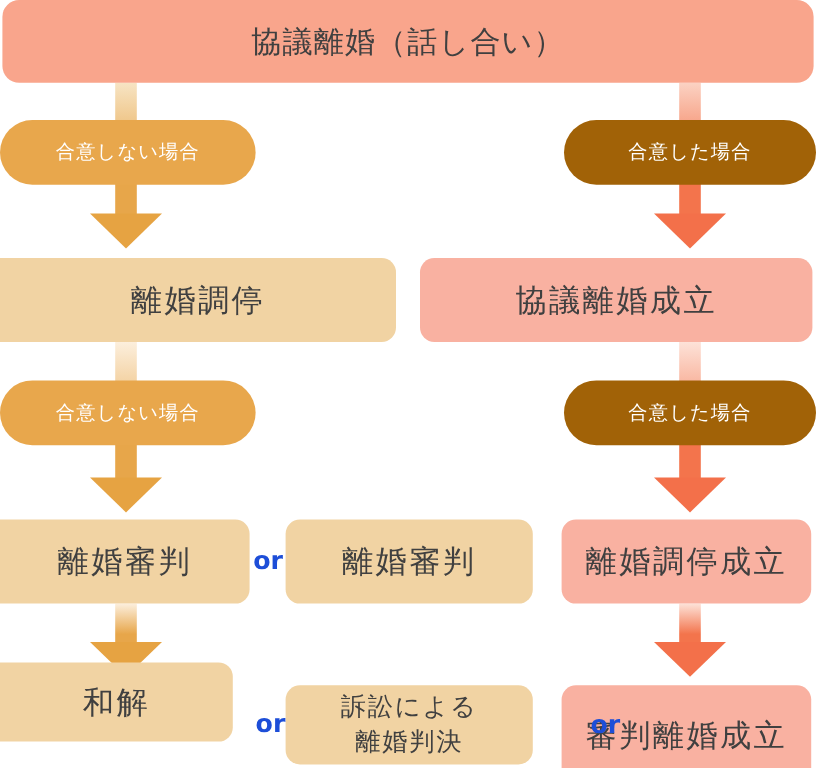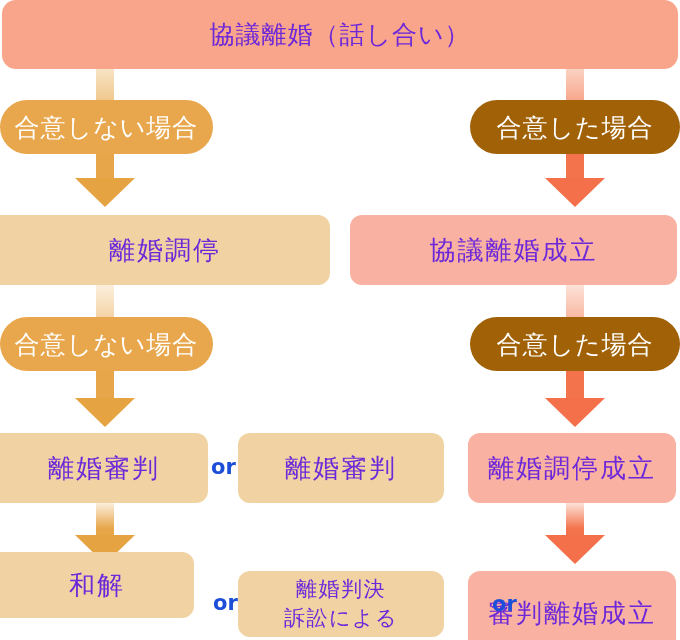--- a/index.html
+++ b/index.html
@@ -3,21 +3,21 @@
 <meta charset="utf-8">
 <style>
   html,body{margin:0;padding:0;background:#ffffff;}
   #stage{
     position:relative;width:680px;height:640px;overflow:hidden;
     background:#ffffff;
     font-family:"DejaVu Sans","Liberation Sans",sans-serif;
   }
   .node{
     position:absolute;display:flex;align-items:center;justify-content:center;
-    color:#6d28d9;text-align:center;
+    color:#404040;text-align:center;
   }
   
   .banner{
     left:2px;top:0;width:676px;height:69px;border-radius:14px;
     background:#f9a58c;font-size:25px;letter-spacing:1px;
   }
   .box{font-size:26px;letter-spacing:2px;}
   .tan{background:#f1d3a3;}
   .salmon{background:#f9b1a1;}
   .round-all{border-radius:12px;}
@@ -27,21 +27,21 @@
   .b3l{left:0;top:433px;width:208px;height:70px;}
   .b3m{left:238px;top:433px;width:206px;height:70px;}
   .b3r{left:468px;top:433px;width:208px;height:70px;}
   .b4l{left:0;top:552px;width:194px;height:66px;}
   .b4m{left:238px;top:571px;width:206px;height:66px;font-size:21px;letter-spacing:1.5px;line-height:1.4;}
   .b4r{left:468px;top:571px;width:208px;height:84px;}
   .box,.banner{z-index:2;}
   
   .pill{
     height:54px;border-radius:27px;z-index:3;
-    color:#ffffff;font-size:25px;letter-spacing:1px;
+    color:#ffffff;font-size:16px;letter-spacing:1px;
   }
   .pill.orange{background:#e8a74c;}
   .pill.coral{background:#a16207;}
   .p1l{left:0;top:100px;width:213px;}
   .p1r{left:470px;top:100px;width:210px;}
   .p2l{left:0;top:317px;width:213px;}
   .p2r{left:470px;top:317px;width:210px;}
   
   .arrow{position:absolute;z-index:1;}
   .shaft{position:absolute;}
@@ -109,21 +109,21 @@
   <div class="node pill coral p2r">合意した場合</div>
 
   <div class="node box tan round-right b3l">離婚審判</div>
   <div class="node box tan round-all b3m">離婚審判</div>
   <div class="node box salmon round-all b3r">離婚調停成立</div>
   <div class="or or3">or</div>
 
   <div class="node box tan round-right b4l">和解</div>
   <div class="node box tan round-all b4m">
     <div>
+      <div>訴訟による</div>
       <div>離婚判決</div>
-      <div>訴訟による</div>
     </div>
   </div>
   <div class="node box salmon round-all b4r">審判離婚成立</div>
   <div class="or or4a">or</div>
   <div class="or or4b">or</div>
 
 </div>
 
 </body></html>

